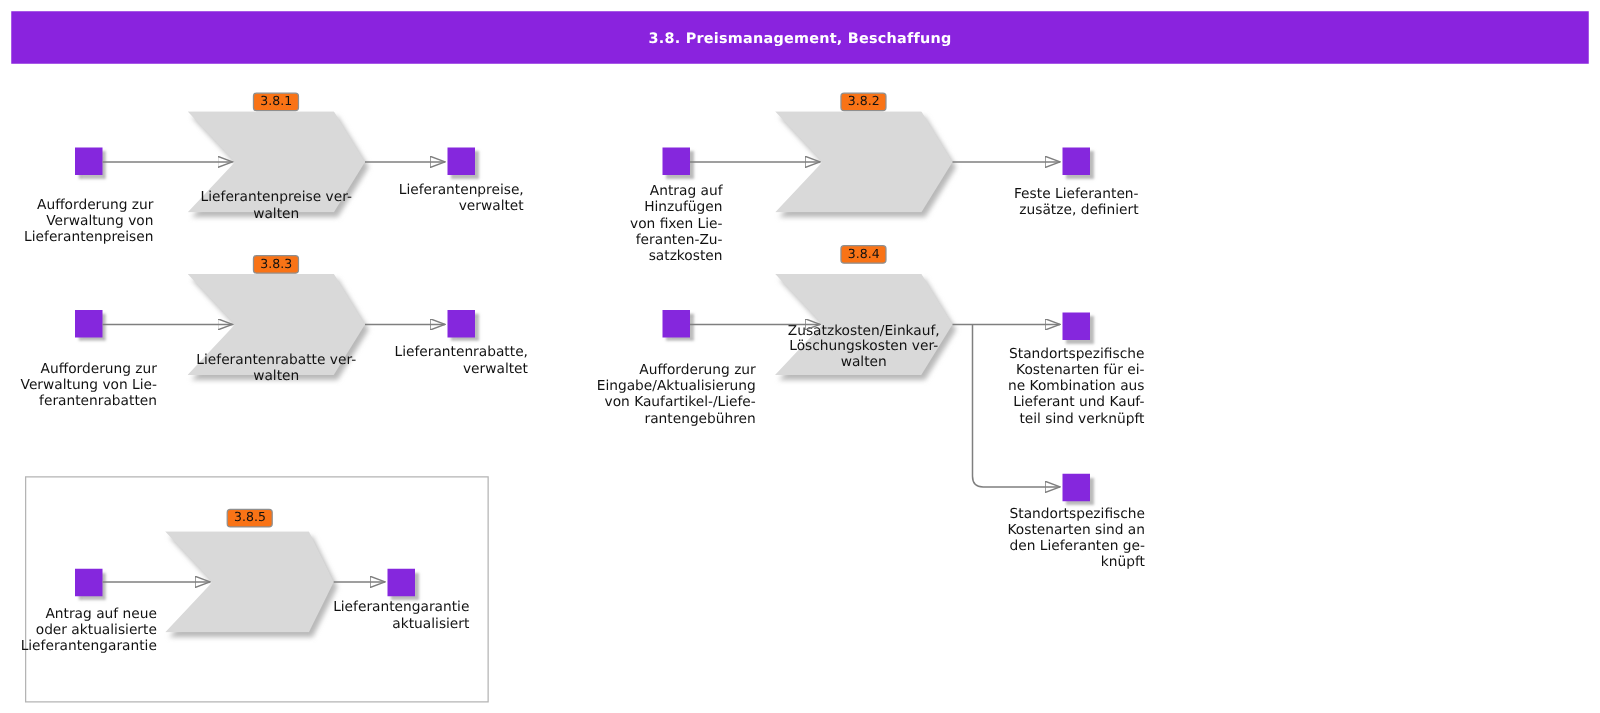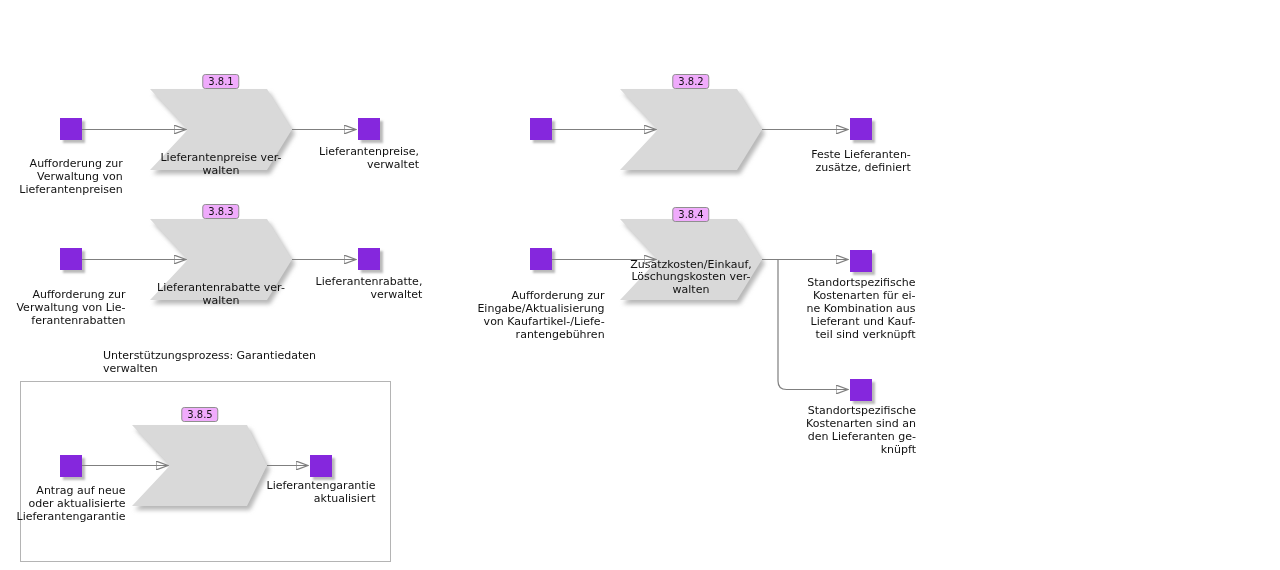--- a/index.html
+++ b/index.html
@@ -24,53 +24,59 @@
   }
   .chev{position:absolute;z-index:1;filter:drop-shadow(3px 4px 2px rgba(125,125,125,.55));}
   .chev .shape{width:100%;height:100%;background:var(--process_fill,#d9d9d9);}
   .chev-std .shape{clip-path:polygon(0 0,117px 0,142px 40.5px,117px 81px,0 81px,38px 40.5px);}
   .chev-sm  .shape{clip-path:polygon(0 0,115px 0,135px 40.5px,115px 81px,0 81px,38px 40.5px);}
   .chev-text{
     position:absolute;z-index:4;display:flex;align-items:center;justify-content:center;
     text-align:center;white-space:pre-line;font-size:11px;line-height:12.5px;margin-top:35px;
   }
   .badge{
-    position:absolute;transform:translateX(-50%);z-index:6;background:#f0abfc;
+    position:absolute;transform:translateX(-50%);z-index:6;background:#f97316;
     border:1px solid #8f8f8f;border-radius:3px;font-size:10px;line-height:13px;padding:0 5px;
   }
   .frame{position:absolute;border:1px solid #b4b4b4;z-index:0;}
   .caption{position:absolute;font-size:11px;line-height:13px;white-space:pre-line;z-index:3;}
   svg.wires{position:absolute;left:0;top:0;z-index:5;pointer-events:none;}
   svg.wires path{stroke:var(--wire,#7f7f7f);stroke-width:1.2;fill:none;}
 </style>
 </head>
 <body>
 
 <div id="stage">
 
+  <div class="header">
+    <span class="title">3.8. Preismanagement, Beschaffung</span>
+  </div>
 
   <div class="frame" style="left:20px;top:381px;width:369px;height:179px"></div>
-  <div class="caption" style="left:103px;top:349px">Unterstützungsprozess: Garantiedaten
-verwalten</div>
 
   <div class="sq" style="left:60px;top:118px"></div>
   <div class="lbl" style="left:71px;top:157px">Aufforderung zur
 Verwaltung von
 Lieferantenpreisen</div>
   <div class="chev chev-std" style="left:150px;top:89px;width:142px;height:81px">
       <div class="shape"></div>
     </div>
   <div class="chev-text" style="left:150px;top:89px;width:142px;height:81px">Lieferantenpreise ver-
 walten</div>
   <div class="badge" style="left:221px;top:74px">3.8.1</div>
   <div class="sq" style="left:358px;top:118px"></div>
   <div class="lbl" style="left:369px;top:145px">Lieferantenpreise,
 verwaltet</div>
 
   <div class="sq" style="left:530px;top:118px"></div>
+  <div class="lbl" style="left:541px;top:146px">Antrag auf
+Hinzufügen
+von fixen Lie-
+feranten-Zu-
+satzkosten</div>
   <div class="chev chev-std" style="left:620px;top:89px;width:142px;height:81px">
       <div class="shape"></div>
     </div>
   <div class="badge" style="left:691px;top:74px">3.8.2</div>
   <div class="sq" style="left:850px;top:118px"></div>
   <div class="lbl" style="left:861px;top:148px">Feste Lieferanten-
 zusätze, definiert</div>
 
   <div class="sq" style="left:60px;top:248px"></div>
   <div class="lbl" style="left:71px;top:288px">Aufforderung zur
@@ -90,21 +96,21 @@
   <div class="lbl" style="left:541px;top:289px">Aufforderung zur
 Eingabe/Aktualisierung
 von Kaufartikel-/Liefe-
 rantengebühren</div>
   <div class="chev chev-std" style="left:620px;top:219px;width:142px;height:81px">
       <div class="shape"></div>
     </div>
   <div class="chev-text" style="left:620px;top:202px;width:142px;height:81px">Zusatzkosten/Einkauf,
 Löschungskosten ver-
 walten</div>
-  <div class="badge" style="left:691px;top:207px">3.8.4</div>
+  <div class="badge" style="left:691px;top:196px">3.8.4</div>
   <div class="sq" style="left:850px;top:250px"></div>
   <div class="lbl" style="left:861px;top:276px">Standortspezifische
 Kostenarten für ei-
 ne Kombination aus
 Lieferant und Kauf-
 teil sind verknüpft</div>
   <div class="sq" style="left:850px;top:379px"></div>
   <div class="lbl" style="left:861px;top:404px">Standortspezifische
 Kostenarten sind an
 den Lieferanten ge-

